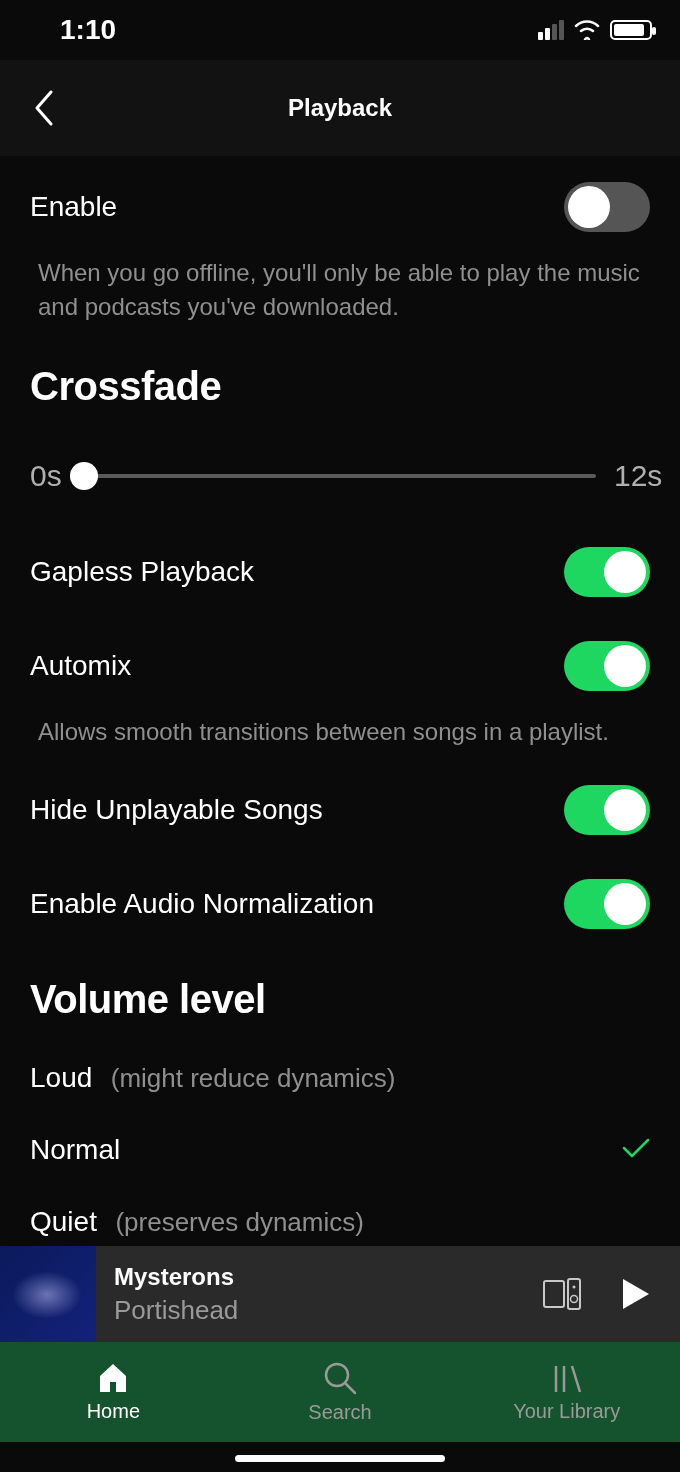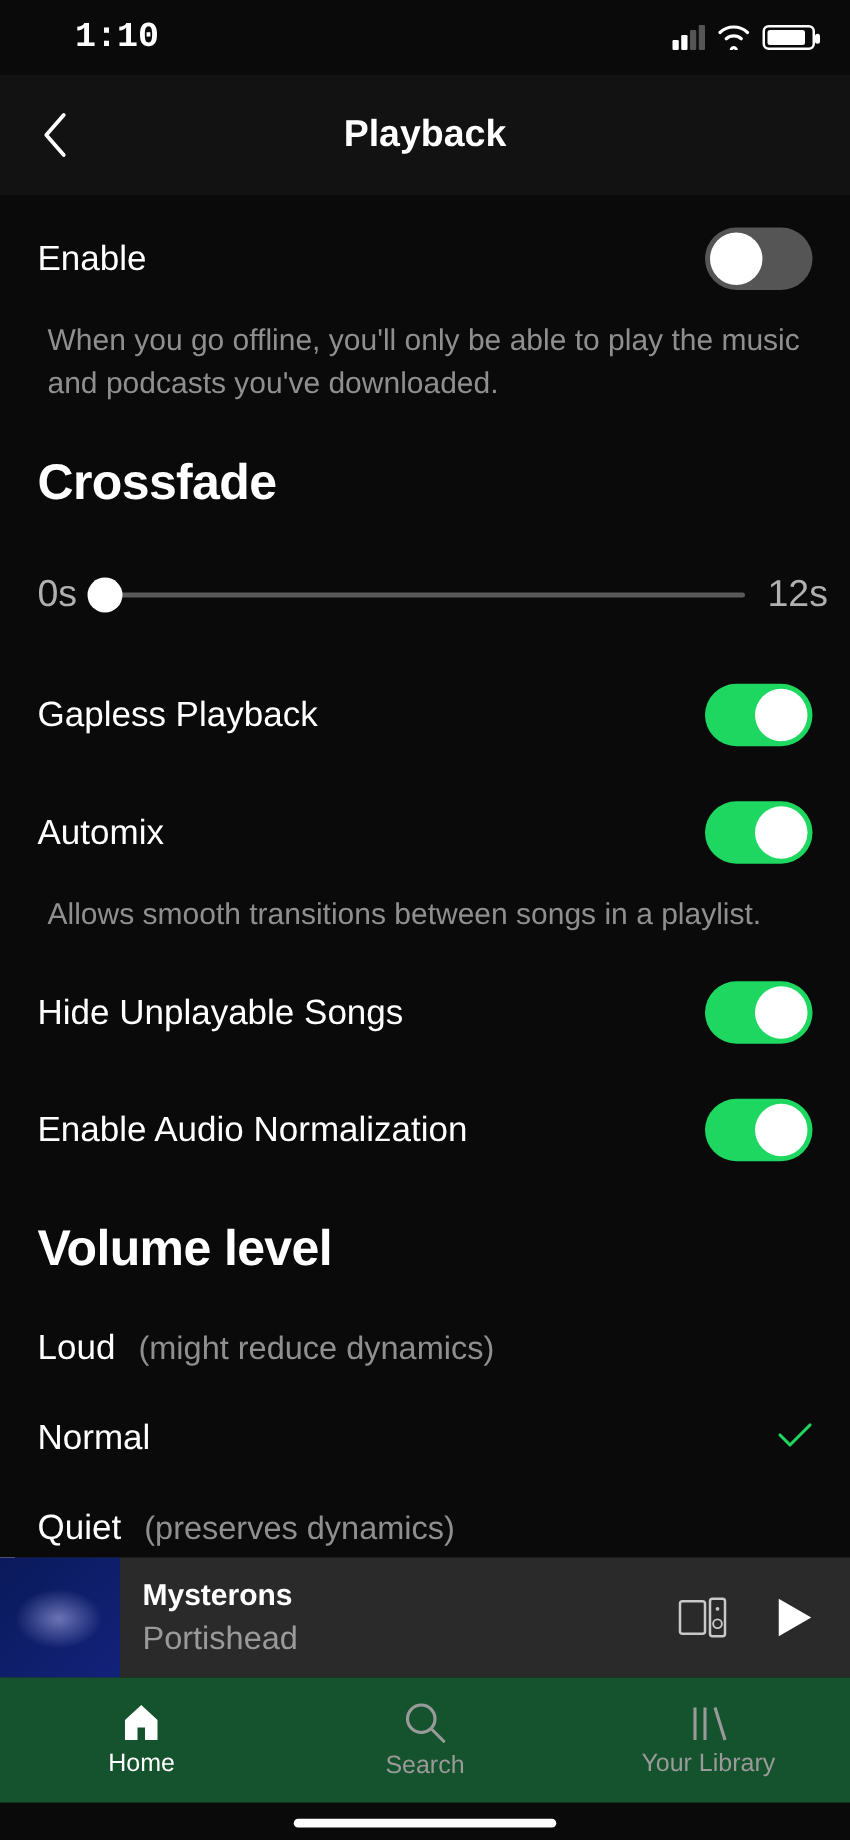--- a/index.html
+++ b/index.html
@@ -1,36 +1,36 @@
 <!DOCTYPE html>
 <html><head>
 <meta charset="utf-8">
 <style>
   * { margin: 0; padding: 0; box-sizing: border-box; }
   html, body { width: 680px; height: 1472px; background: #000; font-family: -apple-system, BlinkMacSystemFont, "Segoe UI", Helvetica, Arial, sans-serif; color: #fff; overflow: hidden; }
   .screen { width: 680px; height: 1472px; background: #0a0a0a; position: relative; }
 
   
-  .status-bar { height: 60px; display: flex; align-items: center; justify-content: space-between; padding: 0 28px 0 60px; font-size: 28px; font-weight: 600; font-family: Liberation Mono, monospace; }
+  .status-bar { height: 60px; display: flex; align-items: center; justify-content: space-between; padding: 0 28px 0 60px; font-size: 28px; font-weight: 600; }
   .status-right { display: flex; align-items: center; gap: 10px; }
   .sig-bars { display: flex; align-items: flex-end; gap: 2px; }
   .sig-bars span { width: 5px; background: #fff; border-radius: 1px; }
   .sig-bars span:nth-child(1){height:8px;}
   .sig-bars span:nth-child(2){height:12px;}
   .sig-bars span:nth-child(3){height:16px;background:#555;}
   .sig-bars span:nth-child(4){height:20px;background:#555;}
   .wifi-icon svg { display:block; }
   .batt { width: 42px; height: 20px; border: 2px solid #fff; border-radius: 5px; position: relative; }
   .batt::after { content:""; position:absolute; right:-6px; top:5px; width:4px; height:8px; background:#fff; border-radius:2px; }
   .batt .fill { position:absolute; left:2px; top:2px; bottom:2px; width: 30px; background:#fff; border-radius:2px; }
 
   
   .header { height: 96px; background: #121212; display: flex; align-items: center; justify-content: center; position: relative; }
   .header .back { position: absolute; left: 24px; top: 50%; transform: translateY(-50%); width: 40px; height: 40px; display:flex; align-items:center; justify-content:center; }
-  .header-title { font-size: 30px; font-weight: 700; color: #fff; }
+  .header-title { font-size: 24px; font-weight: 700; color: #fff; }
 
   
   .content { padding: 0 30px; }
 
   
   .setting-row { display: flex; align-items: center; justify-content: space-between; padding: 26px 0 18px; }
   .setting-label { font-size: 28px; font-weight: 500; color: #fff; }
   .setting-desc { font-size: 24px; line-height: 34px; color: #8f8f8f; padding: 6px 8px 10px 8px; }
 
   

